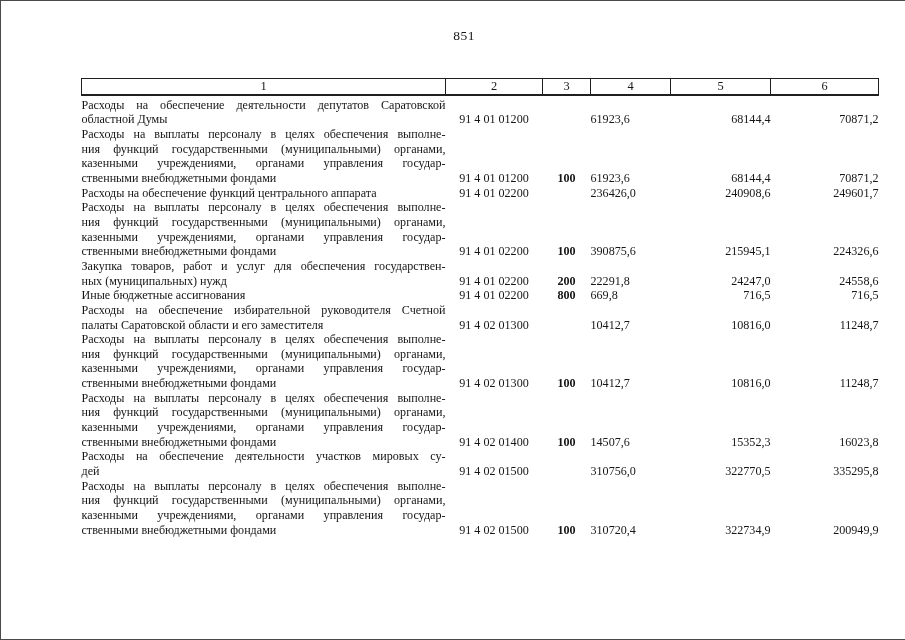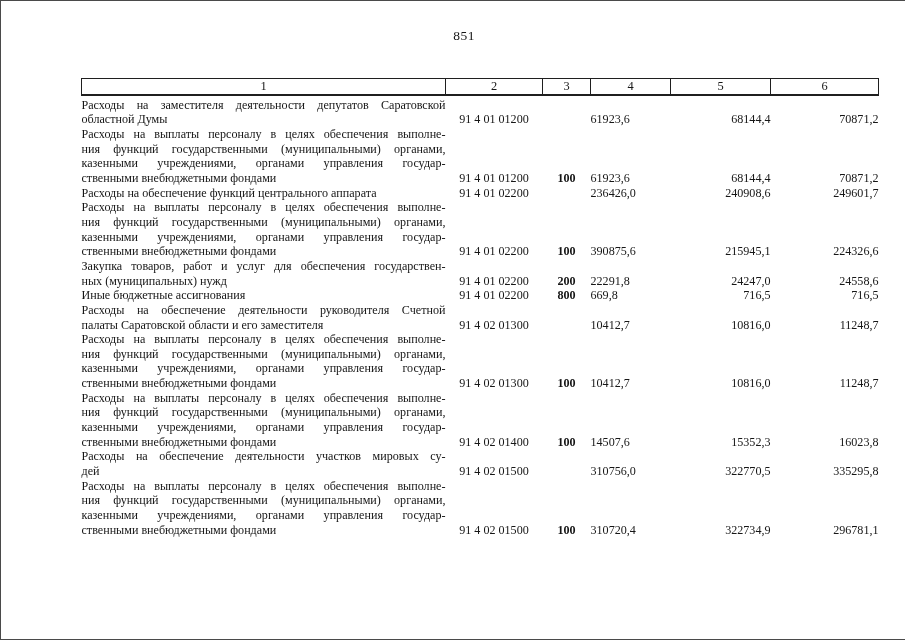--- a/index.html
+++ b/index.html
@@ -98,21 +98,21 @@
         <th>2</th>
         <th>3</th>
         <th>4</th>
         <th>5</th>
         <th>6</th>
       </tr>
     </thead>
     <tbody>
         <tr>
           <td class="c1">
-            <div class="ln">Расходы на заместителя деятельности депутатов Саратовской</div>
+            <div class="ln">Расходы на обеспечение деятельности депутатов Саратовской</div>
             <div class="ln last">областной Думы</div>
           </td>
           <td class="c2">91 4 01 01200</td>
           <td class="c3"></td>
           <td class="c4">61923,6</td>
           <td class="c5">68144,4</td>
           <td class="c6">70871,2</td>
         </tr>
         <tr>
           <td class="c1">
@@ -166,21 +166,21 @@
             <div class="ln last">Иные бюджетные ассигнования</div>
           </td>
           <td class="c2">91 4 01 02200</td>
           <td class="c3">800</td>
           <td class="c4">669,8</td>
           <td class="c5">716,5</td>
           <td class="c6">716,5</td>
         </tr>
         <tr>
           <td class="c1">
-            <div class="ln">Расходы на обеспечение деятельности руководителя Счетной</div>
+            <div class="ln">Расходы на обеспечение избирательной руководителя Счетной</div>
             <div class="ln last">палаты Саратовской области и его заместителя</div>
           </td>
           <td class="c2">91 4 02 01300</td>
           <td class="c3"></td>
           <td class="c4">10412,7</td>
           <td class="c5">10816,0</td>
           <td class="c6">11248,7</td>
         </tr>
         <tr>
           <td class="c1">
@@ -223,17 +223,17 @@
           <td class="c1">
             <div class="ln">Расходы на выплаты персоналу в целях обеспечения выполне-</div>
             <div class="ln">ния функций государственными (муниципальными) органами,</div>
             <div class="ln">казенными учреждениями, органами управления государ-</div>
             <div class="ln last">ственными внебюджетными фондами</div>
           </td>
           <td class="c2">91 4 02 01500</td>
           <td class="c3">100</td>
           <td class="c4">310720,4</td>
           <td class="c5">322734,9</td>
-          <td class="c6">296781,1</td>
+          <td class="c6">200949,9</td>
         </tr>
       </tbody>
   </table>
 </div>
 
 </body></html>

